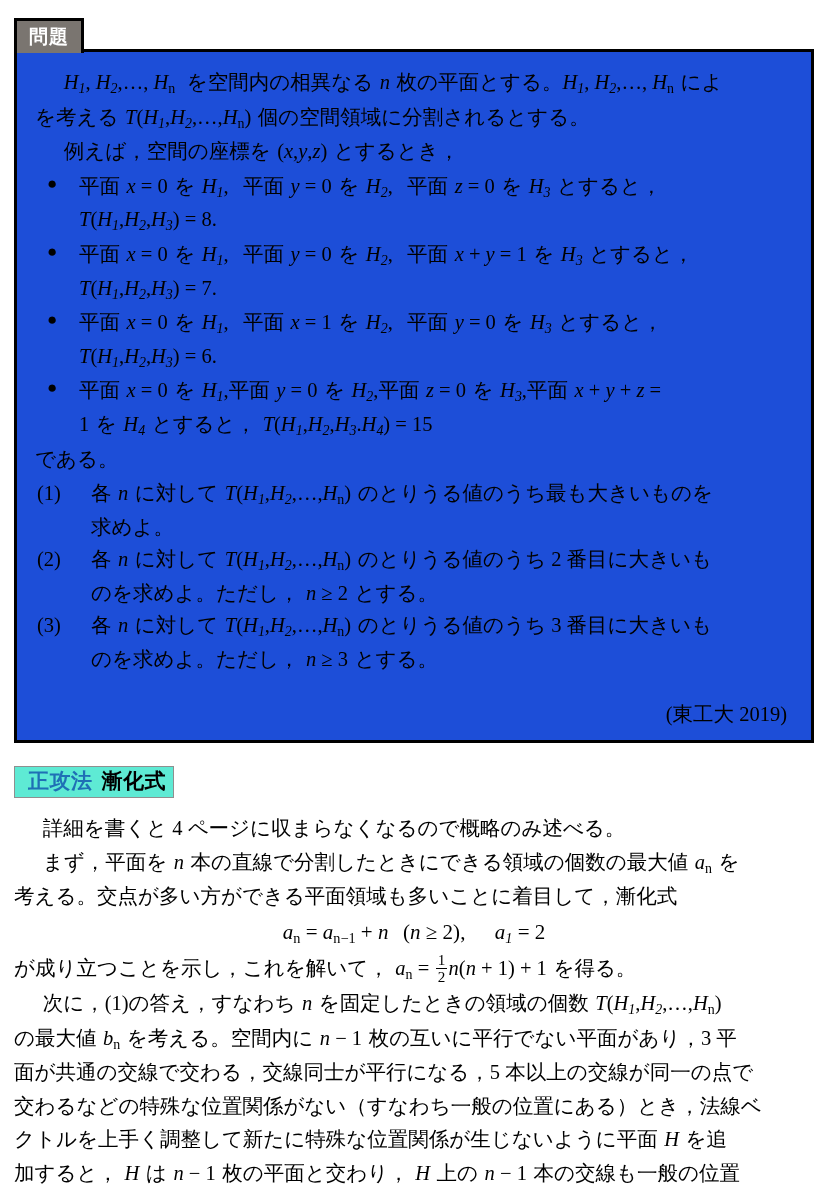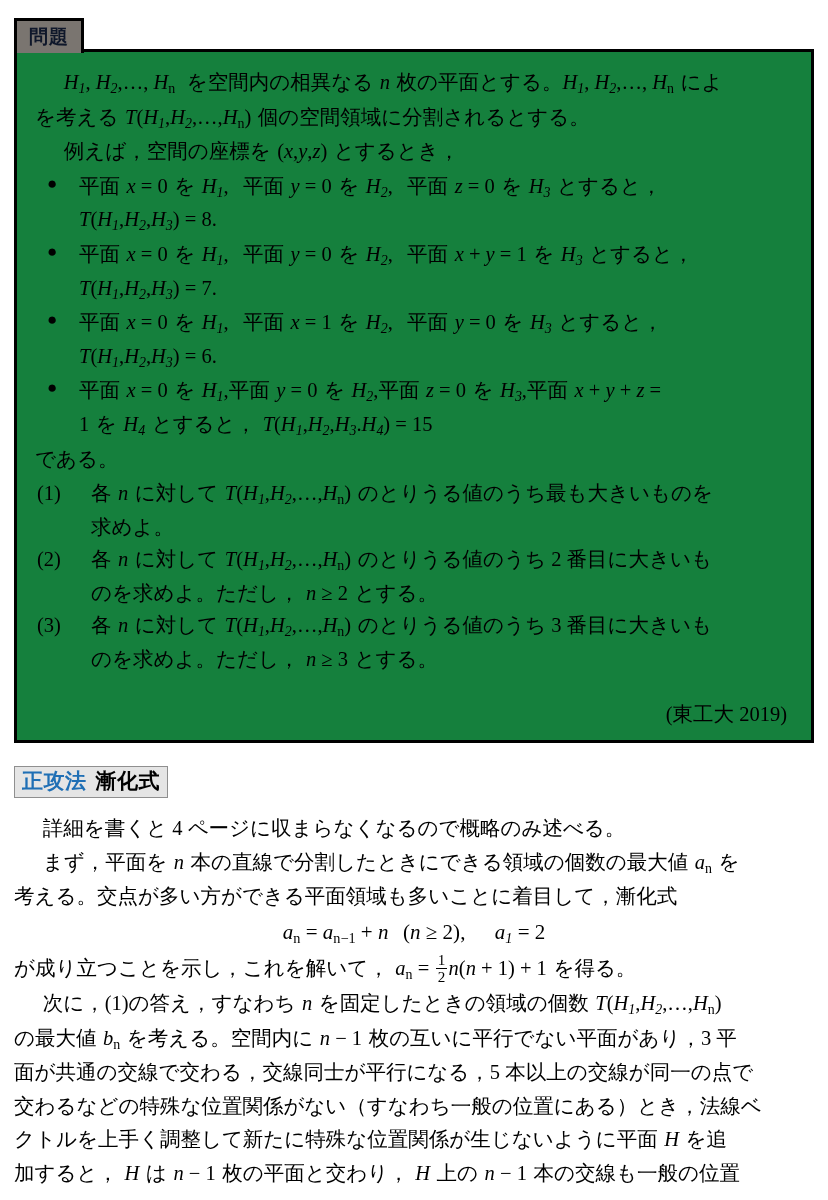--- a/index.html
+++ b/index.html
@@ -32,35 +32,35 @@
   }
   .tab-row {
     display: block;
     height: 32px;
     position: relative;
     z-index: 3;
   }
   .tab-problem {
     display: inline-block;
     background: #7a7570;
-    color: #0f172a;
+    color: #ffffff;
     border: 3px solid #000000;
     border-bottom: none;
     font-family: "DejaVu Sans", "Liberation Sans", sans-serif;
     font-weight: bold;
     font-size: 19px;
     line-height: 1;
     padding: 6px 12px 7px 12px;
     letter-spacing: 1px;
     position: relative;
     top: 0px;
   }
   .problem-box {
     border: 3px solid #000000;
-    background: #15803d;
+    background: #1d4ed8;
     box-sizing: border-box;
     padding: 14px 18px 10px 18px;
     margin-top: -1px;
     position: relative;
     z-index: 1;
     min-height: 660px;
   }
 
   
   .para {
@@ -130,26 +130,26 @@
   
   .solution-section {
     position: absolute;
     left: 14px;
     top: 766px;
     width: 800px;
   }
   .method-head {
     display: inline-block;
     border: 1.5px solid #8f8f8f;
-    padding: 2px 7px 3px 7px;
+    padding: 2px 7px 3px 13px;
     font-family: "DejaVu Sans", "Liberation Sans", sans-serif;
     font-weight: bold;
     font-size: 21px;
     line-height: 1.2;
-    background: #e5e5e5;
+    background: #5eead4;
     white-space: nowrap;
   }
   .method-head .blue {
     color: #1f6fb5;
     letter-spacing: 0.5px;
   }
   .method-head .black {
     color: #000000;
     margin-left: 9px;
     letter-spacing: 0.5px;

